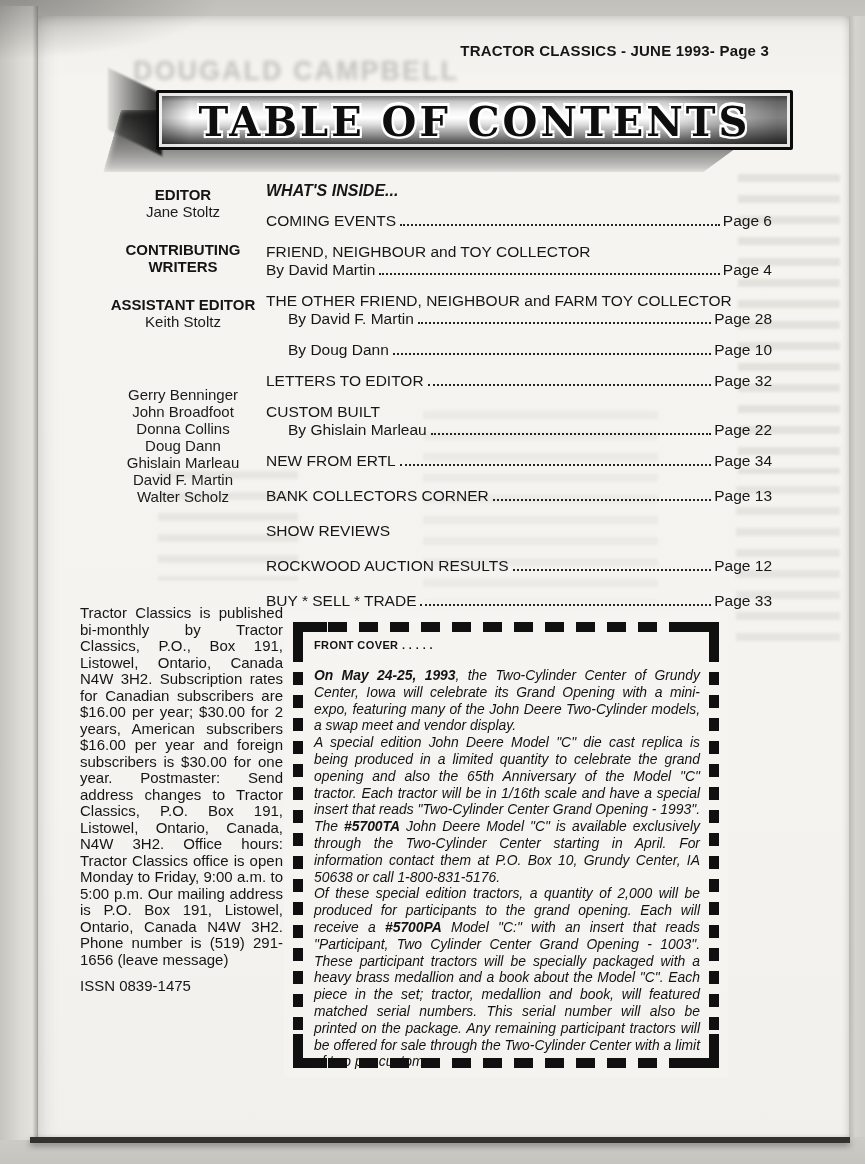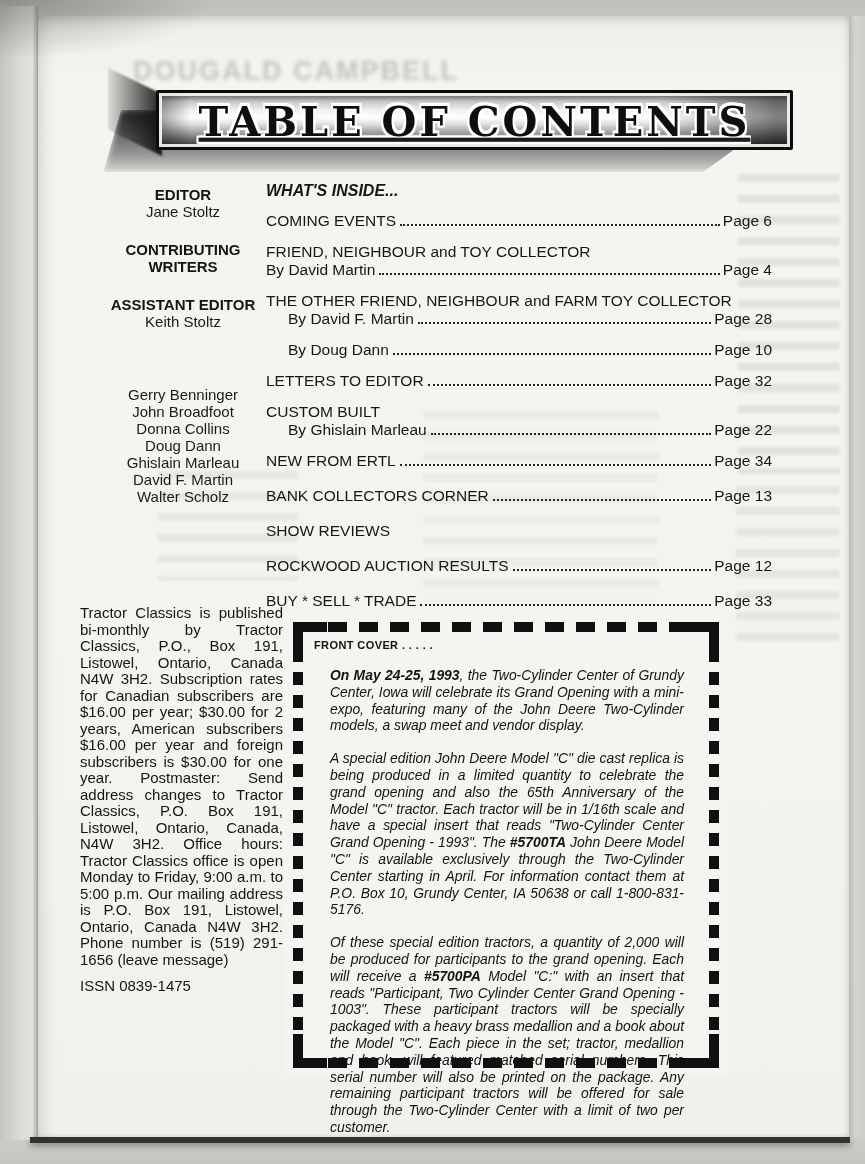--- a/index.html
+++ b/index.html
@@ -39,21 +39,21 @@
     transform:skewX(-16deg);filter:blur(3px);
     clip-path:polygon(0 0,100% 0,90% 100%,0 100%);}
   .banner-depth{position:absolute;left:-48px;top:4px;width:54px;height:104%;
     background:linear-gradient(90deg,rgba(0,0,0,.10),rgba(12,12,12,.92));
     transform:skewY(26deg);transform-origin:top right;filter:blur(1px);}
   .banner-bar{position:absolute;inset:0;border:3px solid #0b0b0b;border-radius:2px;
     box-shadow:inset 0 0 0 3px rgba(250,250,250,.9);
     background-image:
       linear-gradient(90deg,rgba(0,0,0,.38) 0%,rgba(0,0,0,0) 5%,rgba(0,0,0,0) 80%,rgba(0,0,0,.50) 98%),
       linear-gradient(180deg,#4d4d4d 0%,#c9c9c9 16%,#f4f4f4 34%,#ffffff 46%,#dedede 58%,#959595 76%,#2e2e2e 100%);
-    display:flex;align-items:center;justify-content:center;text-decoration:underline;}
+    display:flex;align-items:center;justify-content:center;}
   .banner-title{font-family:"DejaVu Serif","Liberation Serif",serif;font-weight:bold;
     font-size:40px;letter-spacing:3px;color:#0e0e0e;white-space:nowrap;transform:scaleY(1.04);
     text-shadow:-2px 0 #fff,2px 0 #fff,0 -2px #fff,0 2px #fff,-2px -2px #fff,2px 2px #fff,-2px 2px #fff,2px -2px #fff;}
 
   
   .masthead{position:absolute;left:46px;top:170px;width:198px;text-align:center;font-size:15px;line-height:17px;}
   .masthead .lbl{font-weight:bold;color:#141414;}
   .masthead .sec{margin-bottom:21px;}
   .writers-list{margin-top:56px;}
   .writers-list div{line-height:17px;}
@@ -86,36 +86,37 @@
   .d-left{left:9px;}
   .d-right{right:9px;}
   .cnr{position:absolute;width:24px;height:24px;border:0 solid #101010;}
   .cnr.tl{left:9px;top:9px;border-left-width:10px;border-top-width:10px;}
   .cnr.tr{right:9px;top:9px;border-right-width:10px;border-top-width:10px;}
   .cnr.bl{left:9px;bottom:9px;border-left-width:10px;border-bottom-width:10px;}
   .cnr.br{right:9px;bottom:9px;border-right-width:10px;border-bottom-width:10px;}
   .cover-inner{position:absolute;left:30px;right:28px;top:26px;bottom:22px;}
   .cover-heading{font-weight:bold;font-size:11px;letter-spacing:.4px;margin-bottom:16px;color:#111;}
   .cover-text{font-style:italic;font-size:13.9px;line-height:16.8px;text-align:justify;color:#131313;}
-  .cover-text p{margin:16px;}
+  .cover-text p{margin:0;}
   .b{font-weight:bold;}
 </style>
 </head>
 <body>
 
 <div class="scene">
   <div class="under-left"></div>
 
   <div class="paper">
     <div class="ghost ghost-title">DOUGALD CAMPBELL</div>
     <div class="ghost-lines gl-right1"></div>
     <div class="ghost-lines gl-right2"></div>
     <div class="ghost-lines gl-left"></div>
     <div class="ghost-lines gl-mid"></div>
 
+    <div class="hdr">TRACTOR CLASSICS  - JUNE 1993- Page 3</div>
 
     <div class="banner">
       <div class="banner-shadow"></div>
       <div class="banner-depth"></div>
       <div class="banner-bar">
         <span class="banner-title">TABLE OF CONTENTS</span>
       </div>
     </div>
 
     <div class="masthead">

